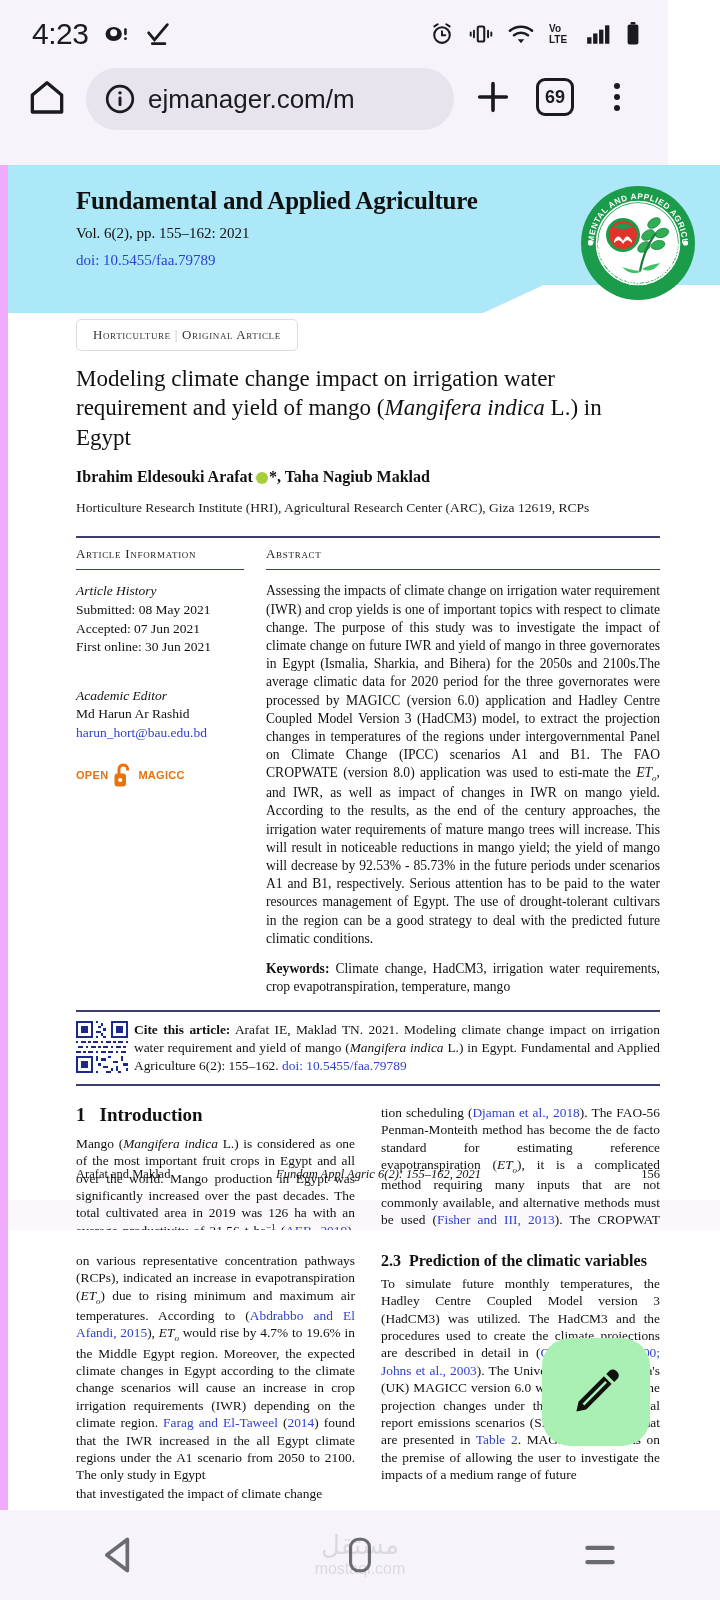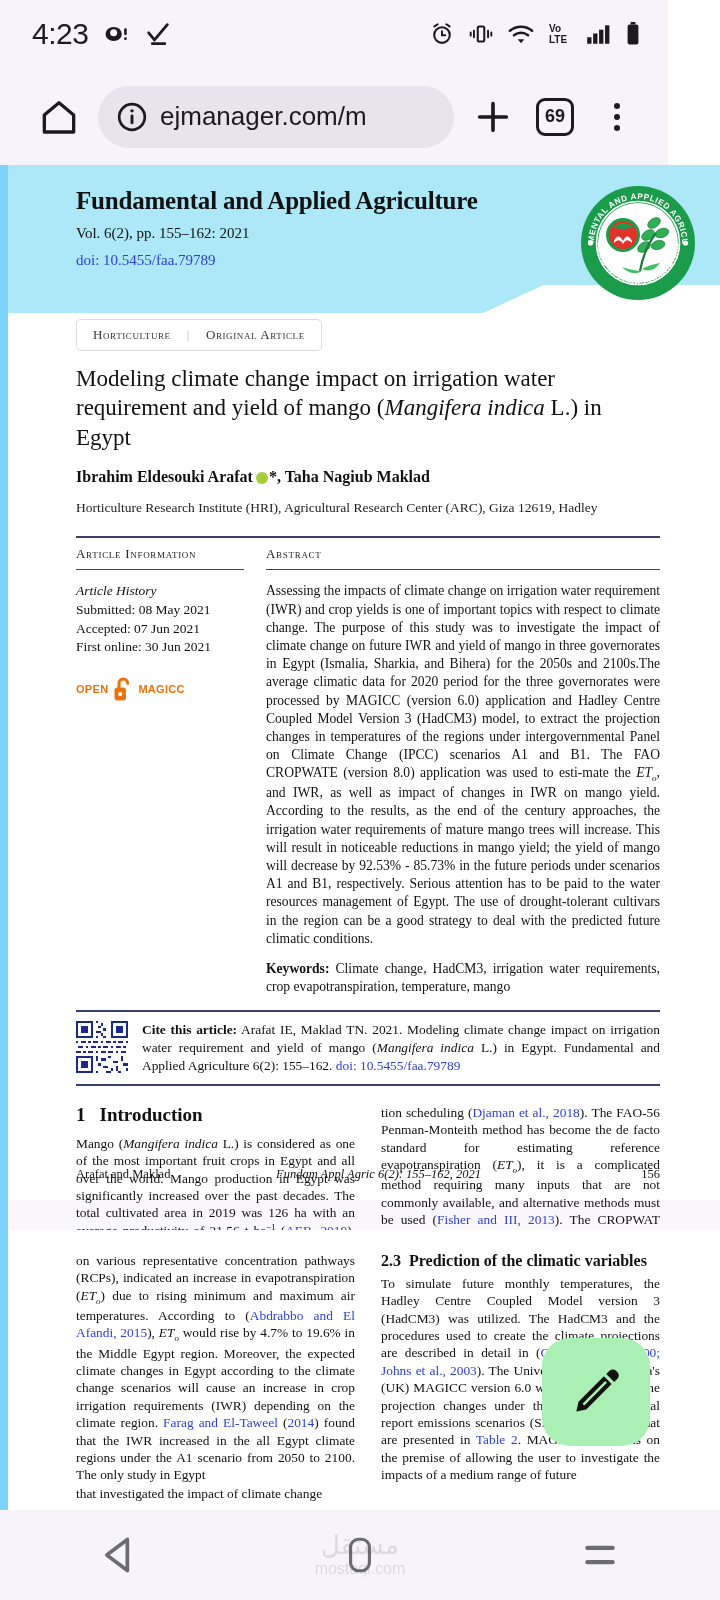--- a/index.html
+++ b/index.html
@@ -2,38 +2,38 @@
 <html><head>
 <meta charset="utf-8">
 <style>
   * { box-sizing: border-box; margin: 0; padding: 0; }
   html, body {
     width: 720px; height: 1600px;
     font-family: "Liberation Sans", sans-serif;
     background: #ffffff;
     overflow: hidden;
   }
-  #root { position: relative; width: 668px; height: 1600px; background: #7dd3fc; }
+  #root { position: relative; width: 668px; height: 1600px; background: #f0abfc; }
 
   
   .statusbar {
     height: 68px; background: #f6f4fa;
     display: flex; align-items: center; justify-content: space-between;
     padding: 0 26px 0 32px;
   }
   .sb-left { display: flex; align-items: center; gap: 14px; }
   .sb-time { font-size: 30px; color: #1b1b1f; letter-spacing: -0.5px; font-weight: 400; }
   .sb-right { display: flex; align-items: center; gap: 13px; }
   .sb-ico { display: block; }
 
   
   .toolbar {
     height: 97px; background: #f6f4fa;
-    display: flex; align-items: center; gap: 4px;
-    padding: 0 22px 0 30px;
+    display: flex; gap: 4px;
+    padding: 0 22px 0 18px;
   }
   .tb-btn {
     width: 58px; height: 58px; display: flex; align-items: center; justify-content: center;
     flex: 0 0 auto;
   }
   .urlbar {
     flex: 1 1 auto; height: 62px; background: #e8e4ee; border-radius: 31px;
     display: flex; align-items: center; gap: 12px; padding: 0 18px;
     overflow: hidden; margin: 0 6px;
   }
@@ -70,21 +70,21 @@
   .jvol { font-family: "Liberation Serif", serif; font-size: 15px; color: #111; margin-top: 10px; }
   .jdoi { font-family: "Liberation Serif", serif; font-size: 15px; color: #2f3fd0; margin-top: 10px; }
 
   .logo-seal {
     position: absolute; right: 30px; top: 18px; width: 120px; height: 120px;
   }
 
   .artcat {
     margin: 34px 0 0 68px; display: inline-flex; align-items: center;
     border: 1px solid #dcdcdc; border-radius: 5px; background: #fff;
-    padding: 7px 16px; gap: 16px;
+    padding: 7px 16px; gap: 4px;
   }
   .artcat span { font-family: "Liberation Serif", serif; font-size: 13px; color: #333;
                  font-variant: small-caps; letter-spacing: .6px; }
   .artcat .sep { color: #bbb; }
 
   .atitle {
     margin: 13px 68px 0 68px; font-family: "Liberation Serif", serif;
     font-size: 23px; line-height: 1.28; color: #111;
   }
   .atitle i { font-style: italic; }
@@ -120,21 +120,21 @@
   .oa-text { font-family: "Liberation Sans", sans-serif; font-weight: 700; font-size: 11px; color: #e8720c; letter-spacing: .3px; }
 
   .abs { font-family: "Liberation Serif", serif; font-size: 13.6px; line-height: 1.34;
          color: #111; text-align: justify; margin-top: 12px; }
   .abs i { font-style: italic; }
   .kw { font-family: "Liberation Serif", serif; font-size: 13.6px; line-height: 1.34;
         color: #111; margin-top: 12px; text-align: justify; }
   .kw b { font-weight: 700; }
 
   .citebox { margin: 14px 68px 0 68px; border-top: 2px solid #3a3f6e; border-bottom: 2px solid #3a3f6e;
-             padding: 9px 0; display: flex; gap: 14px; align-items: flex-start; }
+             padding: 9px 0; display: flex; gap: 6px; align-items: flex-start; }
   .qr { width: 52px; height: 52px; flex: 0 0 52px; }
   .citetext { font-family: "Liberation Serif", serif; font-size: 13.4px; line-height: 1.33;
               color: #111; text-align: justify; }
   .citetext b { font-weight: 700; }
   .citetext i { font-style: italic; }
   .citetext .lnk { color: #2f3fd0; }
 
   .body-cols { display: flex; margin: 18px 68px 0 68px; gap: 26px; }
   .bcol { flex: 1 1 0; min-width: 0; }
   .h1 { font-family: "Liberation Serif", serif; font-weight: 700; font-size: 19px;
@@ -316,33 +316,38 @@
       </div>
 
       <div class="atitle">
         <span>Modeling climate change impact on irrigation water</span><br>
         <span>requirement and yield of mango (</span><i>Mangifera indica</i><span> L.) in Egypt</span>
       </div>
 
       <div class="authors">
         <span>Ibrahim Eldesouki Arafat</span><span class="orcid"></span><span>*, Taha Nagiub Maklad</span>
       </div>
-      <div class="affil">Horticulture Research Institute (HRI), Agricultural Research Center (ARC), Giza 12619, Hadley</div>
+      <div class="affil">Horticulture Research Institute (HRI), Agricultural Research Center (ARC), Giza 12619, RCPs</div>
 
       <div class="rule"></div>
 
       <div class="cols">
         <div class="colL">
           <div class="sechead">Article Information</div>
           <div class="thinrule"></div>
           <div class="meta meta-block">
             <div class="it">Article History</div>
             <div>Submitted: 08 May 2021</div>
             <div>Accepted: 07 Jun 2021</div>
             <div>First online: 30 Jun 2021</div>
+          </div>
+          <div class="meta meta-gap">
+            <div class="it">Academic Editor</div>
+            <div>Md Harun Ar Rashid</div>
+            <div class="lnk">harun_hort@bau.edu.bd</div>
           </div>
           <div class="oa">
             <span class="oa-text">OPEN</span>
             <svg width="24" height="28" viewBox="0 0 24 28">
               <path d="M8 13 V8.2 a4.3 4.3 0 0 1 8.6 0" stroke="#e8720c" stroke-width="3" fill="none" stroke-linecap="round"></path>
               <rect x="3.5" y="12.5" width="11.5" height="13" rx="3" fill="#e8720c"></rect>
               <circle cx="9.2" cy="19" r="2.1" fill="#ffffff"></circle>
             </svg>
             <span class="oa-text">MAGICC</span>
           </div>

